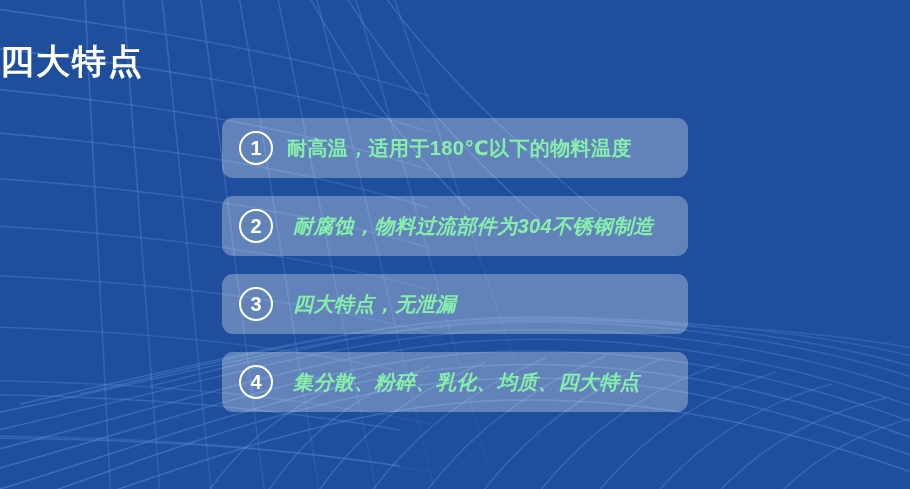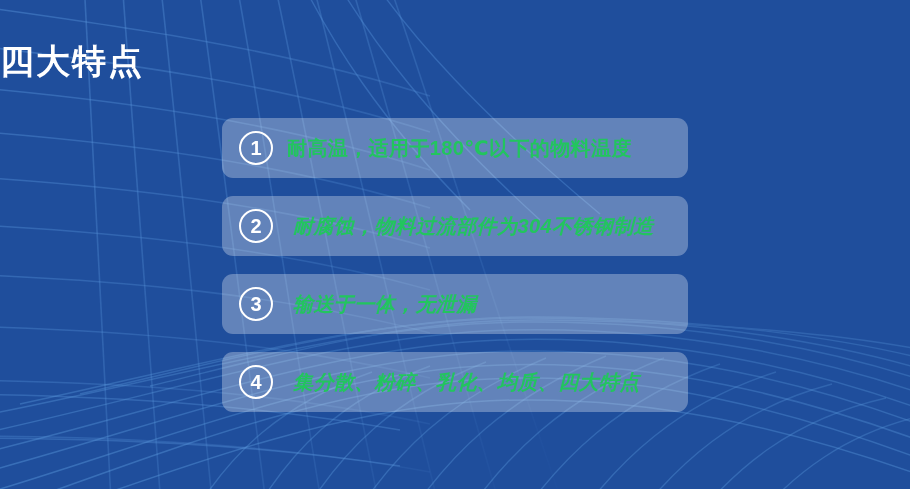--- a/index.html
+++ b/index.html
@@ -67,21 +67,21 @@
     border: 2px solid #ffffff;
     border-radius: 50%;
     color: #ffffff;
     font-size: 20px;
     font-weight: bold;
     line-height: 30px;
     text-align: center;
     box-sizing: border-box;
   }
   .feature-text {
-    color: #22c55e;
+    color: #86efac;
     font-size: 20px;
     font-weight: bold;
     letter-spacing: 0.4px;
     white-space: nowrap;
     margin-left: 14px;
   }
   
   .feature-row.indent .feature-text { margin-left: 20px; font-style: italic; }
 </style>
 </head>
@@ -191,21 +191,21 @@
       <div class="feature-text">耐高温，适用于180℃以下的物料温度</div>
     </div>
 
     <div class="feature-row indent">
       <div class="feature-num">2</div>
       <div class="feature-text">耐腐蚀，物料过流部件为304不锈钢制造</div>
     </div>
 
     <div class="feature-row indent">
       <div class="feature-num">3</div>
-      <div class="feature-text">输送于一体，无泄漏</div>
+      <div class="feature-text">四大特点，无泄漏</div>
     </div>
 
     <div class="feature-row indent">
       <div class="feature-num">4</div>
       <div class="feature-text">集分散、粉碎、乳化、均质、四大特点</div>
     </div>
 
   </div>
 
 </div>

